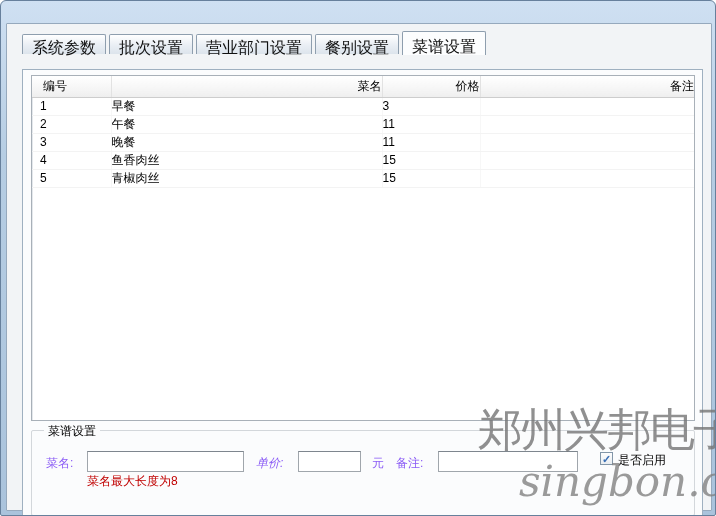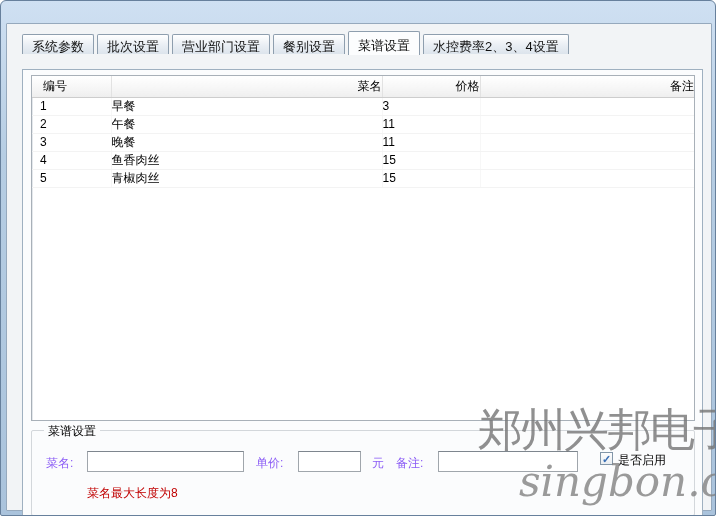--- a/index.html
+++ b/index.html
@@ -26,21 +26,21 @@
                   color:#fff; font-weight:bold; text-shadow:0 1px 1px #7c1f0c; }
   .winbtn.max { color:#8aa2bc; }
 
   
   #client { position:absolute; left:5px; top:22px; width:706px; height:488px;
             background:#f2f4f6; border:1px solid #96a9bd; border-radius:1px; }
 
   
   #tabstrip { position:absolute; left:15px; top:8px; height:22px; display:flex;
               align-items:flex-end; z-index:5; }
-  .tab { height:20px; padding:3px 9px 2px 9px; margin-right:3px; font-size:13px; color:#111;
+  .tab { height:20px; padding:3px 9px 2px 9px; margin-right:3px; font-size:16px; color:#111;
          border:1px solid #8e9eae; border-bottom:none; border-radius:2px 2px 0 0;
          background:linear-gradient(#ffffff,#e9eef4 55%,#dce4ec); cursor:pointer; white-space:nowrap; }
   .tab.active { height:24px; padding-top:5px; background:#fcfdfe; position:relative; top:1px;
                 border-color:#8e9eae; z-index:6; }
 
   
   #tabpage { position:absolute; left:15px; top:45px; width:681px; height:452px;
              background:#fbfcfd; border:1px solid #9fb0c0; z-index:4; }
 
   
@@ -64,21 +64,21 @@
   
   #groupbox { position:absolute; left:8px; top:360px; width:664px; height:86px;
               border:1px solid #d3d7db; border-radius:2px; }
   #group-label { position:absolute; left:12px; top:-8px; padding:0 4px; font-size:12px;
                  color:#000; background:#fbfcfd; }
 
   
   .flabel { position:absolute; font-size:12px; color:#8b5cf6; white-space:nowrap; }
   .tinput { position:absolute; height:21px; border:1px solid #a0a6ac; border-top-color:#7e868e;
             background:#fff; font-size:12px; padding:0 3px; font-family:inherit; }
-  #hint { position:absolute; left:55px; top:42px; font-size:12px; color:#c00000;margin-top:12px; }
+  #hint { position:absolute; left:55px; top:42px; font-size:12px; color:#c00000; }
 
   #enable-box { position:absolute; left:568px; top:21px; width:13px; height:13px;
                 border:1px solid #8296a8; background:linear-gradient(#fdfdfd,#e9edf1);
                 display:flex; align-items:center; justify-content:center; cursor:pointer; }
   #enable-box .mark { font-size:11px; font-weight:bold; color:#3a6fb5; line-height:10px; }
   #enable-label { position:absolute; left:586px; top:21px; font-size:12px; color:#000; }
 
   
   #watermark { position:absolute; left:0; top:0; width:716px; height:516px;
                pointer-events:none; z-index:40; overflow:hidden; }
@@ -94,21 +94,20 @@
 
 
   <div id="client">
 
     <div id="tabstrip">
       <div class="tab">系统参数</div>
       <div class="tab">批次设置</div>
       <div class="tab">营业部门设置</div>
       <div class="tab">餐别设置</div>
       <div class="tab active">菜谱设置</div>
-      <div class="tab">水控费率2、3、4设置</div>
     </div>
 
     <div id="tabpage">
 
       <div id="table-wrap">
         <table id="grid">
           <colgroup>
               <col class="col1">
               <col class="col2">
               <col class="col3">
@@ -156,21 +155,21 @@
           </tbody>
         </table>
       </div>
 
       <div id="groupbox">
         <span id="group-label">菜谱设置</span>
 
         <span class="flabel" style="left:14px; top:24px;">菜名:</span>
         <input class="tinput" style="left: 55px; top: 20px; width: 157px;" value="">
 
-        <span class="flabel" style="left:224px; top:24px;">单价:</span>
+        <span class="flabel" style="left:224px; top:24px;font-style:italic;">单价:</span>
         <input class="tinput" style="left: 266px; top: 20px; width: 63px;" value="">
 
         <span class="flabel" style="left:340px; top:24px;">元</span>
 
         <span class="flabel" style="left:364px; top:24px;">备注:</span>
         <input class="tinput" style="left: 406px; top: 20px; width: 140px;" value="">
 
         <div id="enable-box">
           <span class="mark">✓</span>
         </div>

